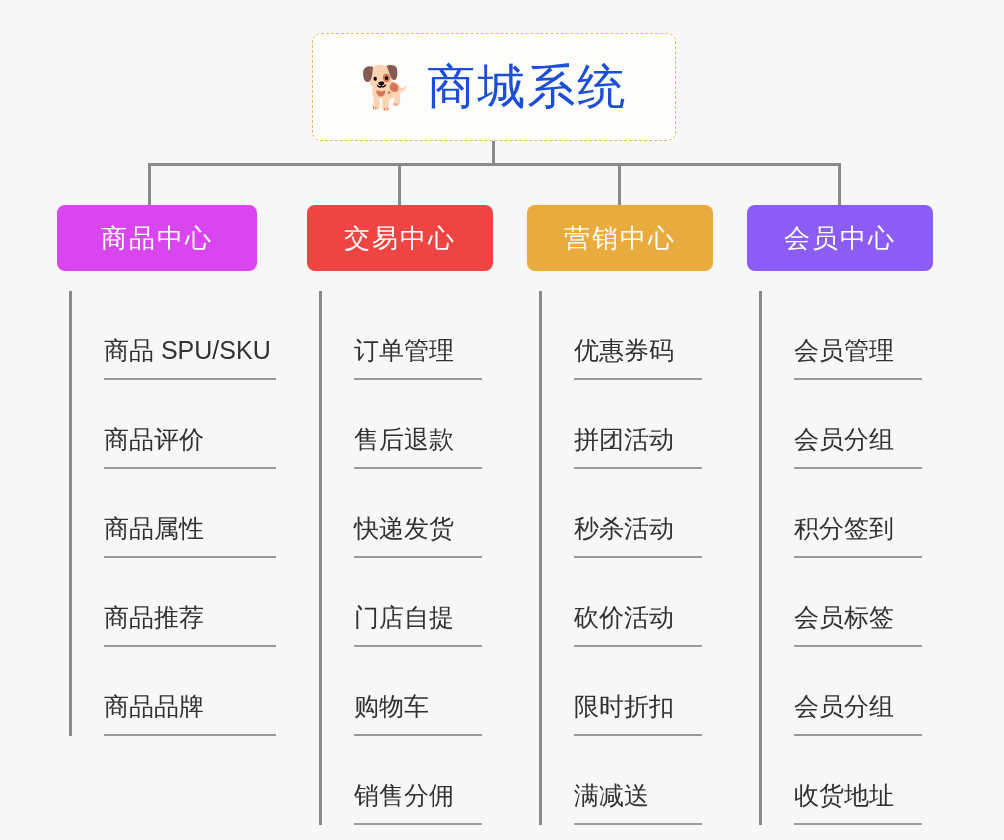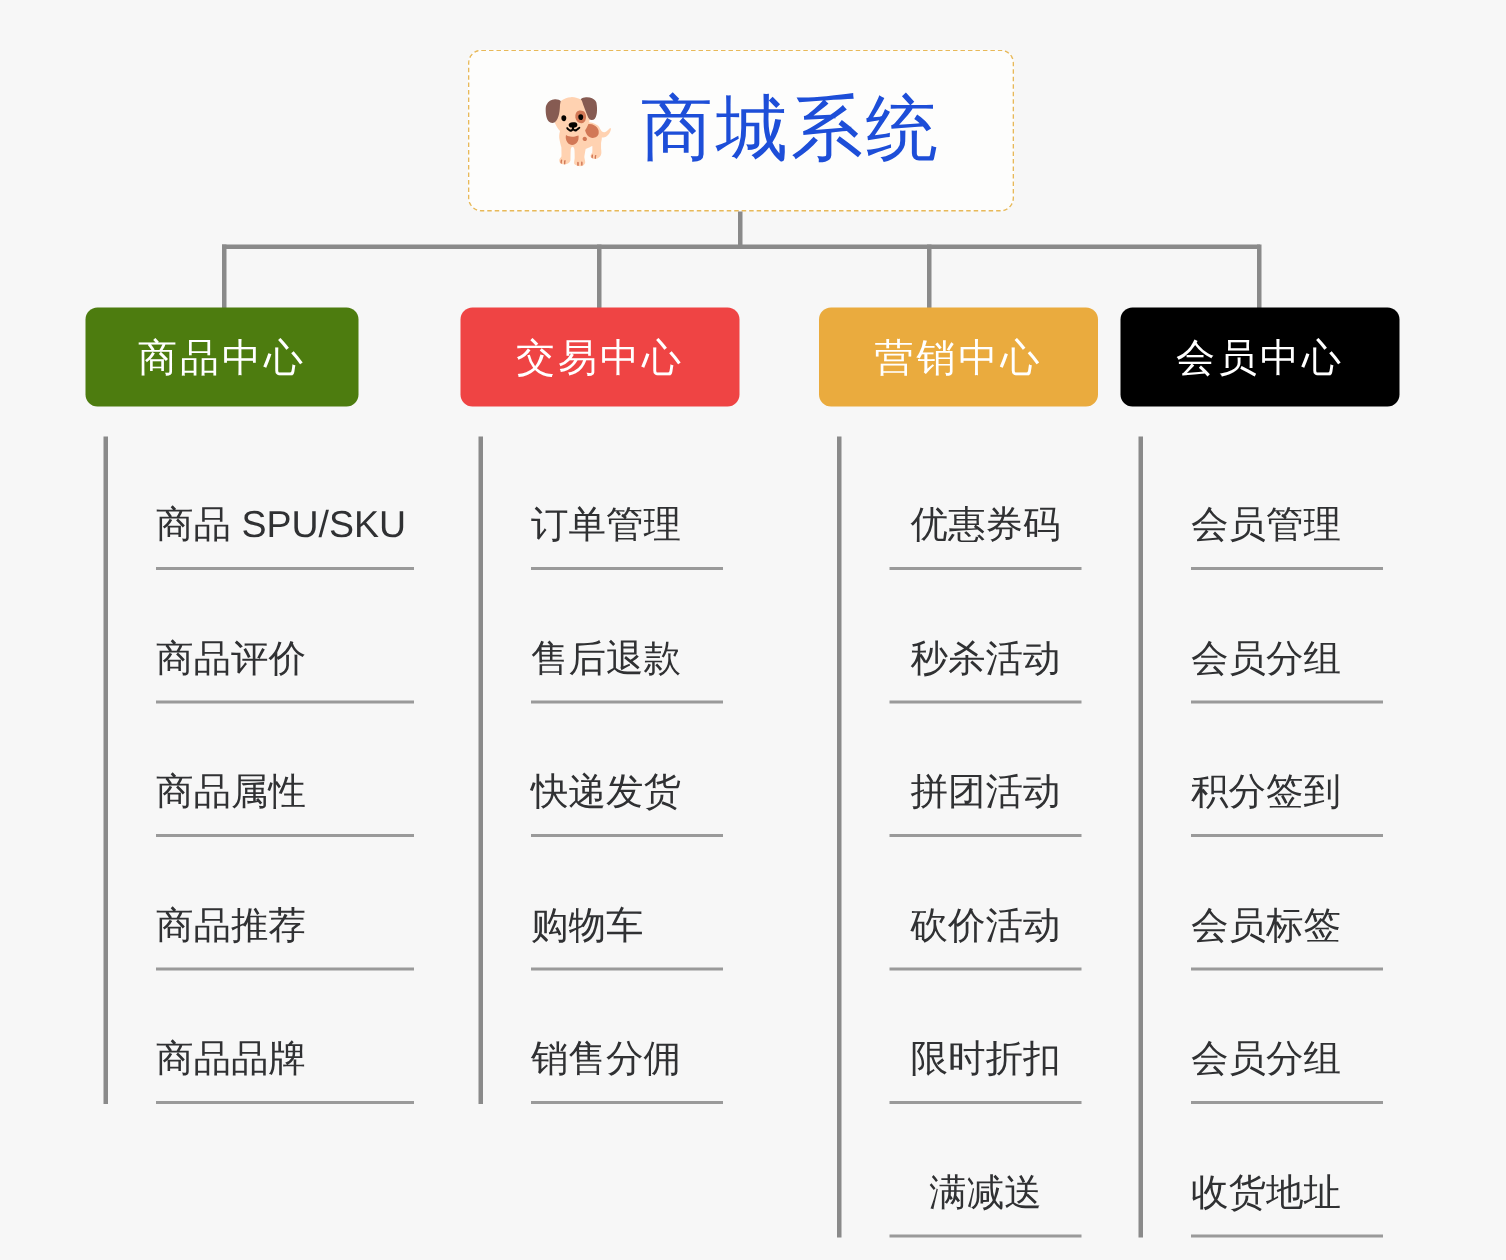--- a/index.html
+++ b/index.html
@@ -100,27 +100,27 @@
     border-bottom: 2px solid #9a9a9a;
     font-size: 25px;
     color: #303133;
     line-height: 1.1;
     white-space: nowrap;
   }
 
   
   #branch-0 { left: 57px;  width: 250px; }
   #branch-1 { left: 307px; width: 222px; }
-  #branch-2 { left: 546px; width: 222px; text-align: center; }
+  #branch-2 { left: 527px; width: 222px; }
   #branch-3 { left: 747px; width: 222px; }
 
-  #branch-0 .cat-header { width: 182px; background: #4d7c0f; }
+  #branch-0 .cat-header { width: 200px; background: #d946ef; }
   #branch-1 .cat-header { width: 186px; background: #ef4444; }
   #branch-2 .cat-header { width: 186px; background: #eaab3e; }
-  #branch-3 .cat-header { width: 186px; background: #000000; }
+  #branch-3 .cat-header { width: 186px; background: #8b5cf6; }
 
   #branch-0 .leaf-list { margin-top: 20px; }
   #branch-1 .leaf-list { margin-top: 20px; }
   #branch-2 .leaf-list { margin-top: 20px; }
   #branch-3 .leaf-list { margin-top: 20px; }
 
   #branch-0 .leaf-label { min-width: 172px; }
   #branch-1 .leaf-label { min-width: 128px; }
   #branch-2 .leaf-label { min-width: 128px; }
   #branch-3 .leaf-label { min-width: 128px; }
@@ -169,39 +169,42 @@
       <div class="leaf-item">
         <span class="leaf-label">订单管理</span>
       </div>
       <div class="leaf-item">
         <span class="leaf-label">售后退款</span>
       </div>
       <div class="leaf-item">
         <span class="leaf-label">快递发货</span>
       </div>
       <div class="leaf-item">
+        <span class="leaf-label">门店自提</span>
+      </div>
+      <div class="leaf-item">
         <span class="leaf-label">购物车</span>
       </div>
       <div class="leaf-item">
         <span class="leaf-label">销售分佣</span>
       </div>
     </div>
   </div>
 
   <div class="branch" id="branch-2">
     <div class="cat-header">营销中心</div>
     <div class="leaf-list">
       <div class="leaf-item">
         <span class="leaf-label">优惠券码</span>
       </div>
       <div class="leaf-item">
+        <span class="leaf-label">拼团活动</span>
+      </div>
+      <div class="leaf-item">
         <span class="leaf-label">秒杀活动</span>
-      </div>
-      <div class="leaf-item">
-        <span class="leaf-label">拼团活动</span>
       </div>
       <div class="leaf-item">
         <span class="leaf-label">砍价活动</span>
       </div>
       <div class="leaf-item">
         <span class="leaf-label">限时折扣</span>
       </div>
       <div class="leaf-item">
         <span class="leaf-label">满减送</span>
       </div>

